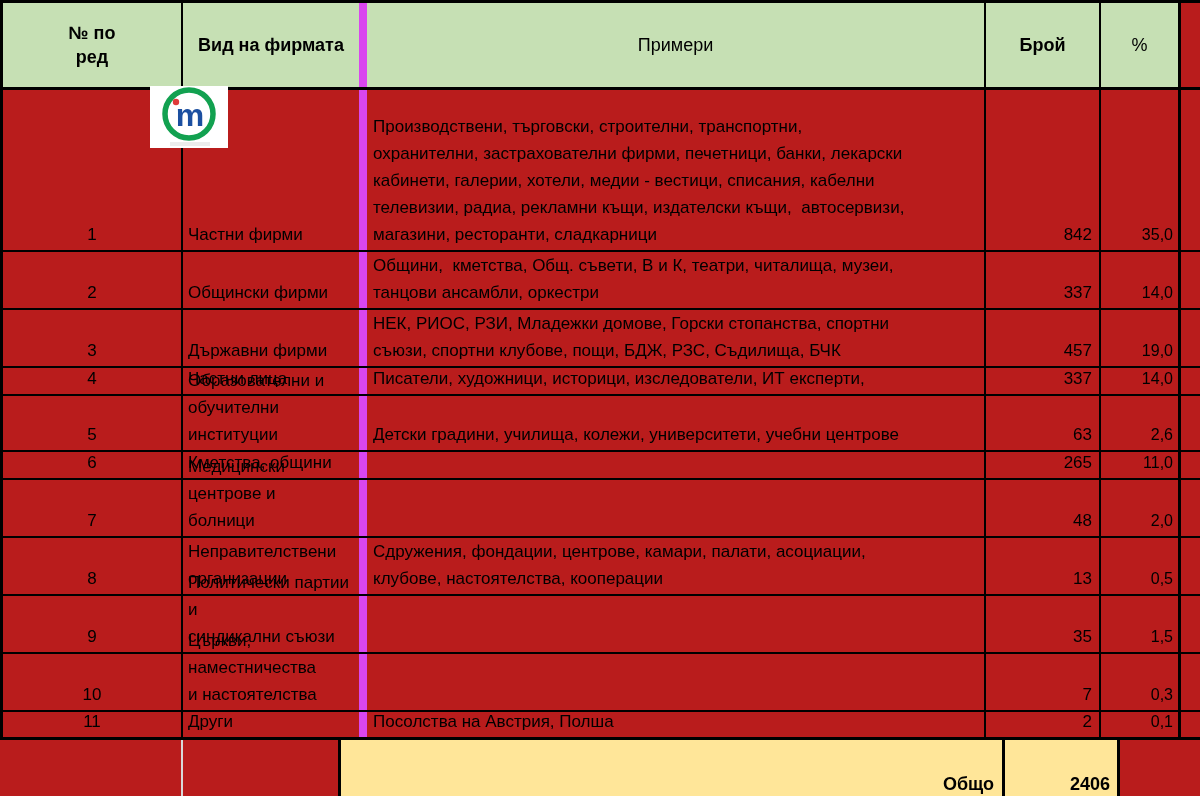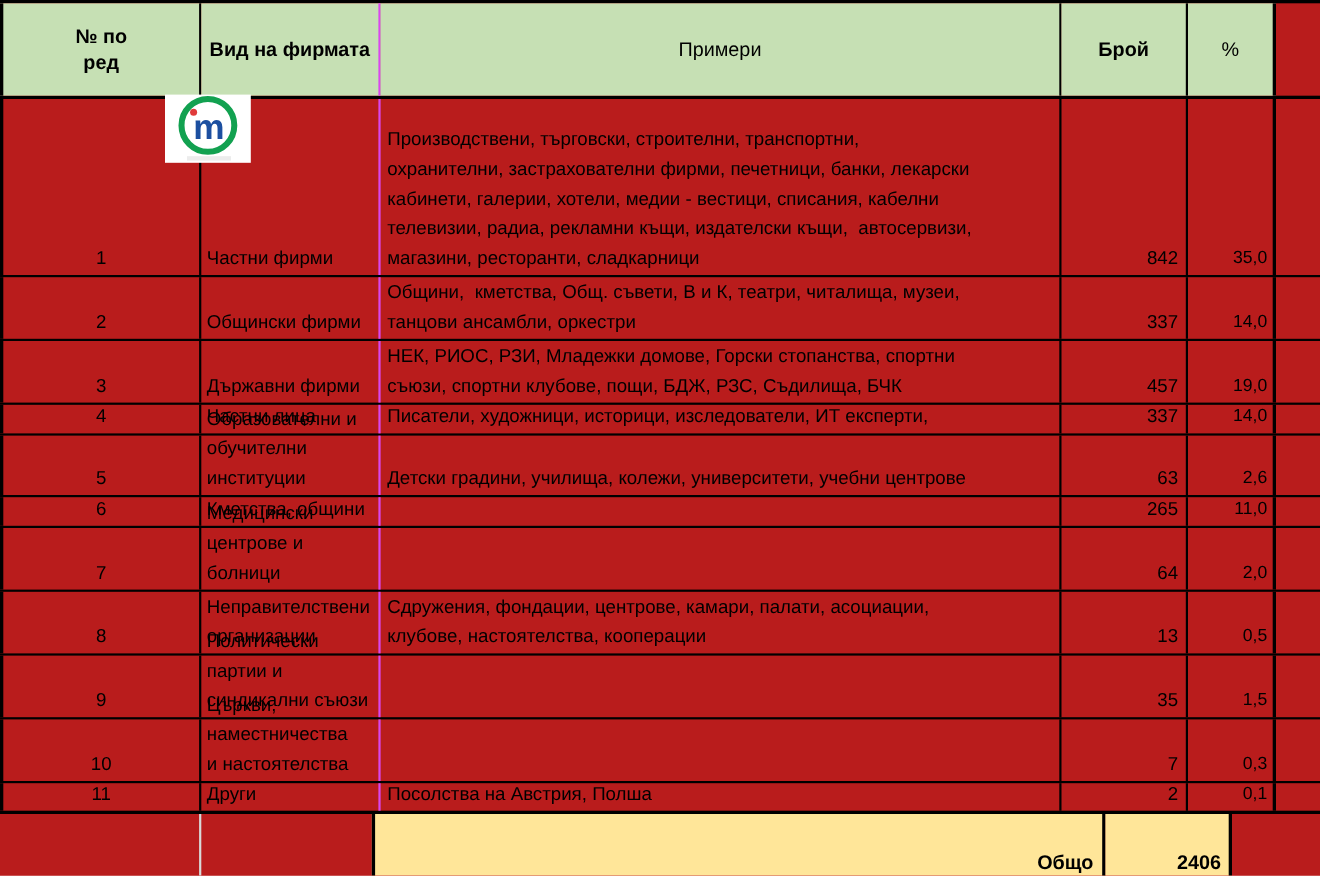--- a/index.html
+++ b/index.html
@@ -13,21 +13,21 @@
     overflow: hidden;
   }
   .tbl { display: flex; flex-direction: column; }
 
   .row { display: flex; border-bottom: 2px solid #000; }
   .row.last { border-bottom-width: 3px; }
 
   .cell { display: flex; align-items: flex-end; overflow: visible; }
   .c-num   { width: 183px; border-left: 3px solid #000; border-right: 2px solid #000;
              justify-content: center; font-size: 17px; line-height: 27px; padding-bottom: 2px; }
-  .c-type  { width: 163px; border-right: 2px solid #d946ef; font-size: 17px; line-height: 27px;
+  .c-type  { width: 184px; border-right: 8px solid #d946ef; font-size: 17px; line-height: 27px;
              padding: 0 3px 2px 5px; white-space: pre-wrap; }
   .c-ex    { width: 619px; border-right: 2px solid #000; font-size: 17px; line-height: 27px;
              padding: 0 4px 2px 6px; white-space: pre-wrap; }
   .c-count { width: 115px; border-right: 2px solid #000; justify-content: flex-end;
              font-size: 17px; line-height: 27px; padding: 0 7px 2px 0; }
   .c-pct   { width: 80px;  border-right: 3px solid #000; justify-content: flex-end;
              font-size: 16px; line-height: 27px; padding: 0 5px 2px 0; }
 
   
   .hdr { height: 90px; border-top: 3px solid #000; border-bottom: 3px solid #000; }
@@ -119,21 +119,21 @@
     <div class="cell c-type">Кметства, общини</div>
     <div class="cell c-ex"></div>
     <div class="cell c-count">265</div>
     <div class="cell c-pct">11,0</div>
   </div>
         <div class="row" style="height: 58px;">
     <div class="cell c-num">7</div>
     <div class="cell c-type">Медицински центрове и
 болници</div>
     <div class="cell c-ex"></div>
-    <div class="cell c-count">64</div>
+    <div class="cell c-count">48</div>
     <div class="cell c-pct">2,0</div>
   </div>
         <div class="row" style="height: 58px;">
     <div class="cell c-num">8</div>
     <div class="cell c-type">Неправителствени
 организации</div>
     <div class="cell c-ex">Сдружения, фондации, центрове, камари, палати, асоциации,
 клубове, настоятелства, кооперации</div>
     <div class="cell c-count">13</div>
     <div class="cell c-pct">0,5</div>

